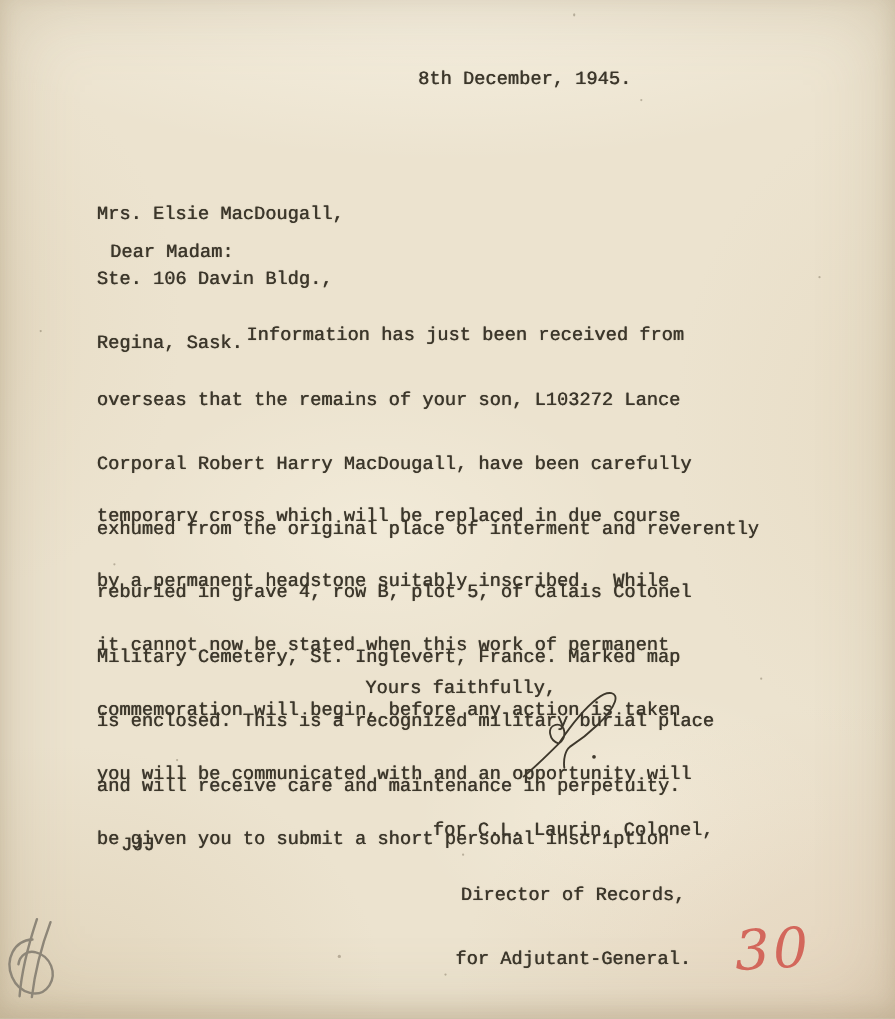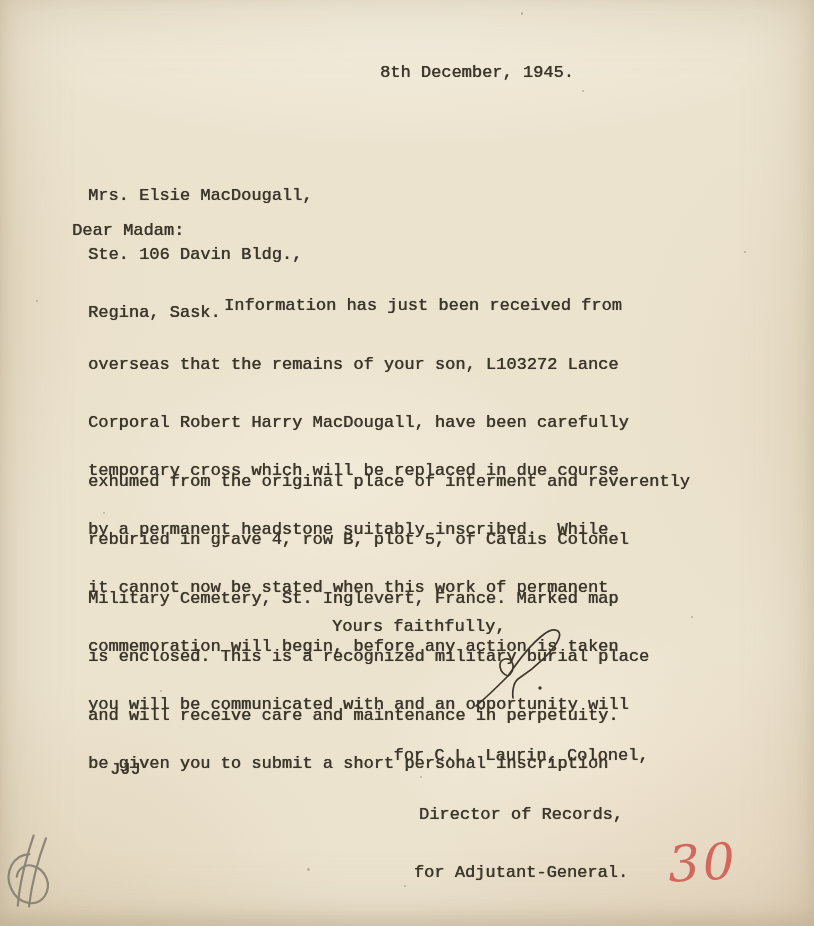--- a/index.html
+++ b/index.html
@@ -75,21 +75,21 @@
 <div class="page">
 
   <div class="typed" style="left:380px; top:35px;margin-top:28px;">8th December, 1945.</div>
 
   <div class="typed" style="left:88px; top:147px;">
     <div class="line">Mrs. Elsie MacDougall,</div>
     <div class="line">Ste. 106 Davin Bldg.,</div>
     <div class="line">Regina, Sask.</div>
   </div>
 
-  <div class="typed" style="left:72px; top:221px;">Dear Madam:</div>
+  <div class="typed" style="left:100px; top:221px;">Dear Madam:</div>
 
   <div class="typed para" style="left:88px; top:257px;">
     <div class="line first">Information has just been received from</div>
     <div class="line">overseas that the remains of your son, L103272 Lance</div>
     <div class="line">Corporal Robert Harry MacDougall, have been carefully</div>
     <div class="line">exhumed from the original place of interment and reverently</div>
     <div class="line">reburied in grave 4, row B, plot 5, of Calais Colonel</div>
     <div class="line">Military Cemetery, St. Inglevert, France. Marked map</div>
     <div class="line">is enclosed. This is a recognized military burial place</div>
     <div class="line">and will receive care and maintenance in perpetuity.</div>

